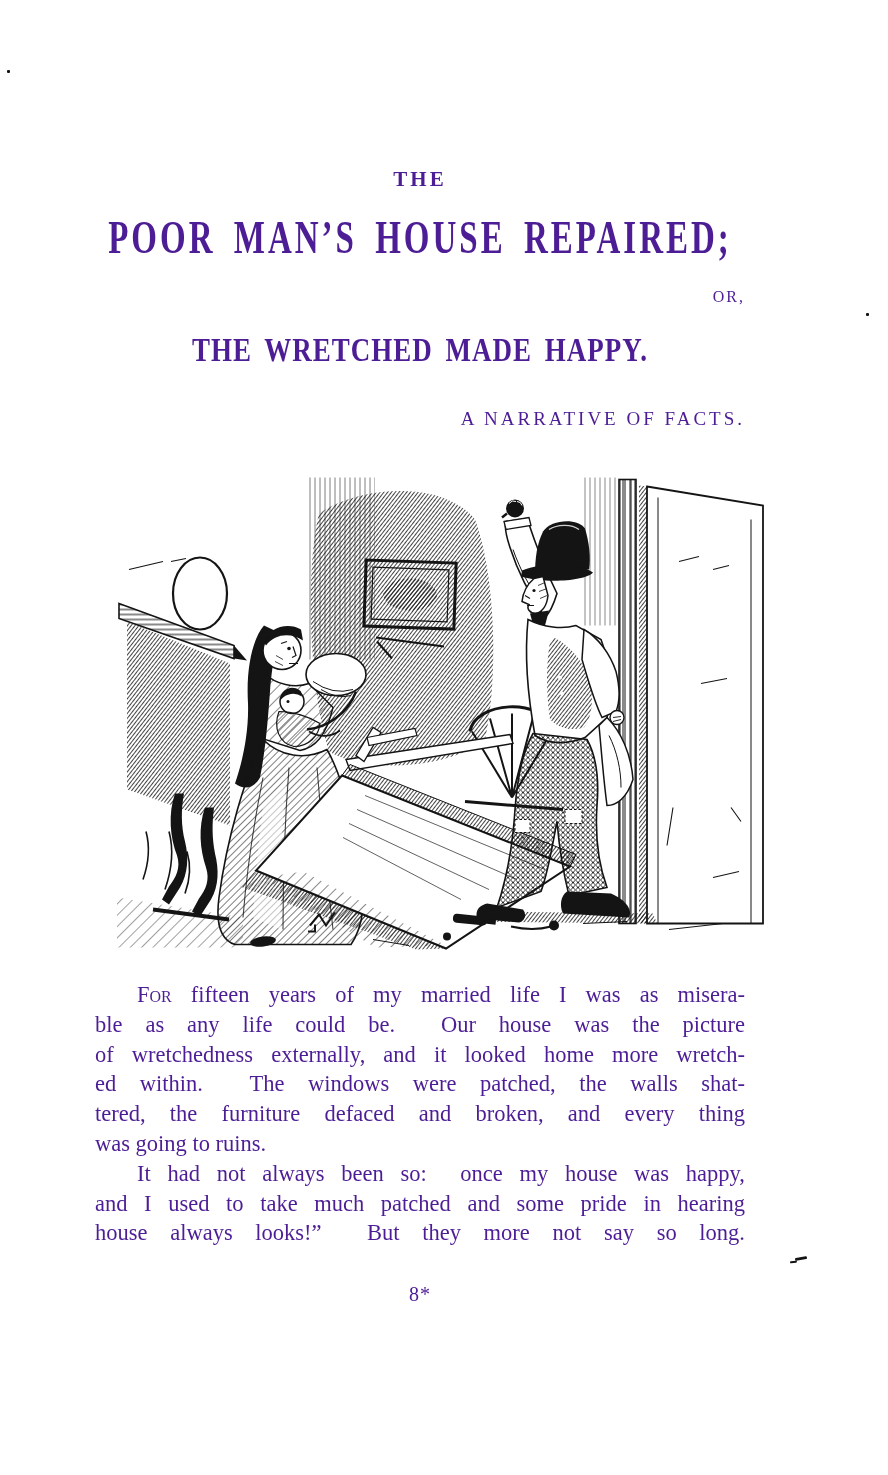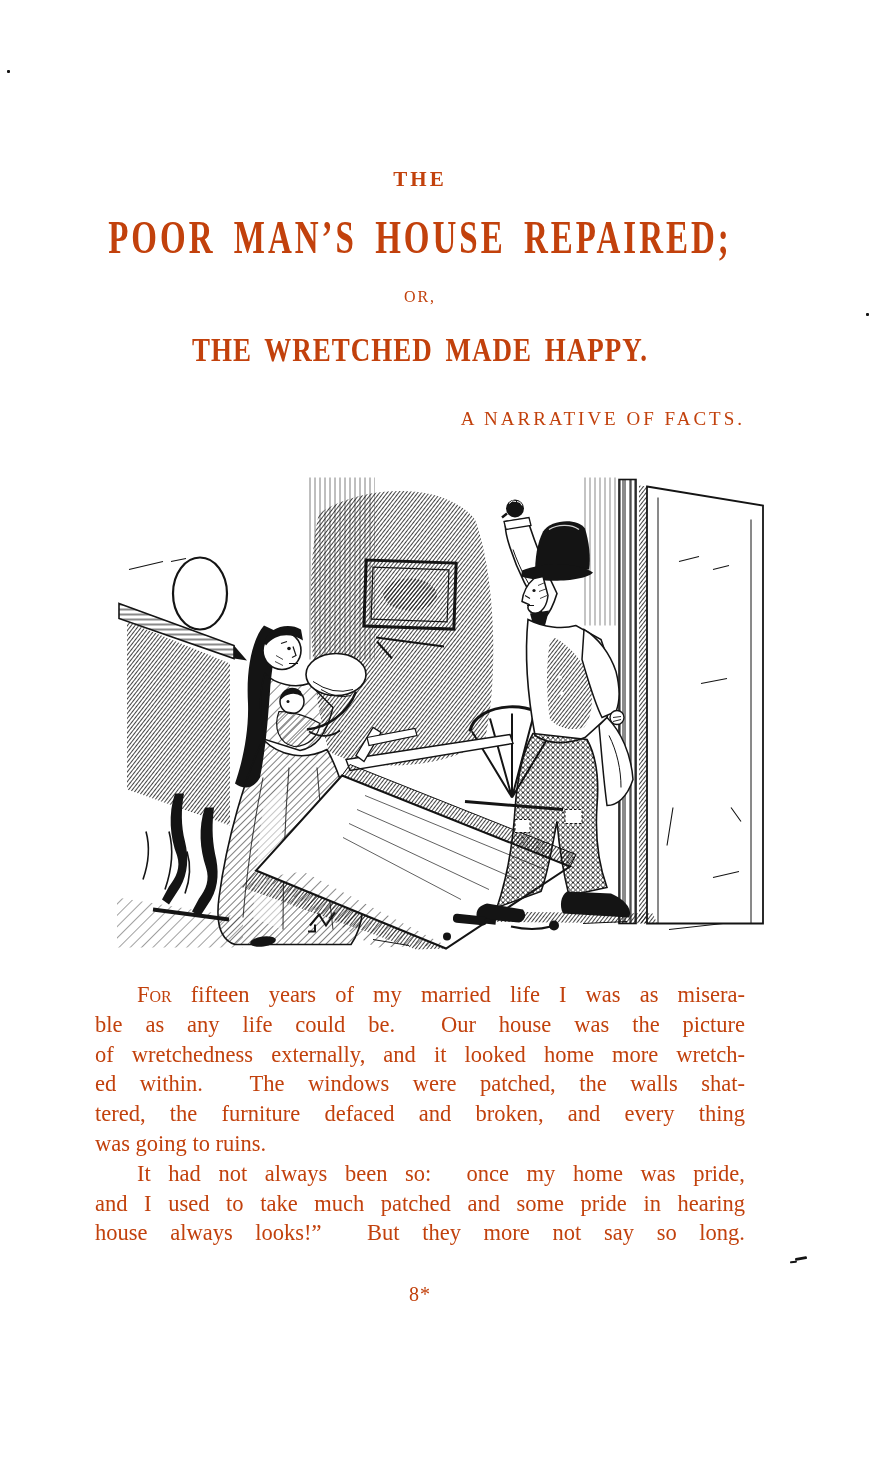--- a/index.html
+++ b/index.html
@@ -1,26 +1,26 @@
 <!DOCTYPE html>
 <html><head>
 <meta charset="utf-8">
 <style>
   html,body{margin:0;padding:0;background:#fff;}
   .page{
     position:relative;width:888px;height:1475px;background:#ffffff;
-    font-family:"Liberation Serif",serif;color:#c2410c;overflow:hidden;
+    font-family:"Liberation Serif",serif;color:#4c1d95;overflow:hidden;
   }
   
   .t-the{position:absolute;left:95px;top:167px;width:650px;text-align:center;
     font-size:21px;letter-spacing:3px;font-weight:bold;}
   .t-main{position:absolute;left:95px;top:213px;width:650px;text-align:center;
     font-size:33px;font-weight:bold;letter-spacing:3px;word-spacing:7px;
     transform:scaleY(1.38);transform-origin:center top;margin:0;white-space:nowrap;}
-  .t-or{position:absolute;left:95px;top:288px;width:650px;text-align:center;
+  .t-or{position:absolute;left:95px;top:288px;width:650px;text-align:right;
     font-size:16px;letter-spacing:2px;}
   .t-sub{position:absolute;left:95px;top:332px;width:650px;text-align:center;
     font-size:27px;font-weight:bold;letter-spacing:1px;word-spacing:5px;
     transform:scaleY(1.22);transform-origin:center top;margin:0;white-space:nowrap;}
   .t-tag{position:absolute;left:95px;top:408px;width:650px;text-align:right;
     font-size:19px;letter-spacing:3px;}
   
   .figure{position:absolute;left:113px;top:477px;width:655px;height:473px;margin:0;}
   .figure svg{display:block;width:100%;height:100%;}
   
@@ -195,21 +195,21 @@
     </svg>
   </figure>
 
   <div class="body-text">
       <div class="line indent"><span class="lead">For</span> fifteen years of my married life I was as misera-</div>
       <div class="line">ble as any life could be.  Our house was the picture</div>
       <div class="line">of wretchedness externally, and it looked home more wretch-</div>
       <div class="line">ed within.  The windows were patched, the walls shat-</div>
       <div class="line">tered, the furniture defaced and broken, and every thing</div>
       <div class="line left-last">was going to ruins.</div>
-      <div class="line indent">It had not always been so:  once my home was pride,</div>
+      <div class="line indent">It had not always been so:  once my house was happy,</div>
       <div class="line">and I used to take much patched and some pride in hearing</div>
       <div class="line">house always looks!”  But they more not say so long.</div>
     </div>
 
   <div class="sig">8*</div>
 
   <div class="speck s1"></div>
   <div class="speck s2"></div>
   <div class="speck s3"></div>
   <div class="speck s4"></div>

